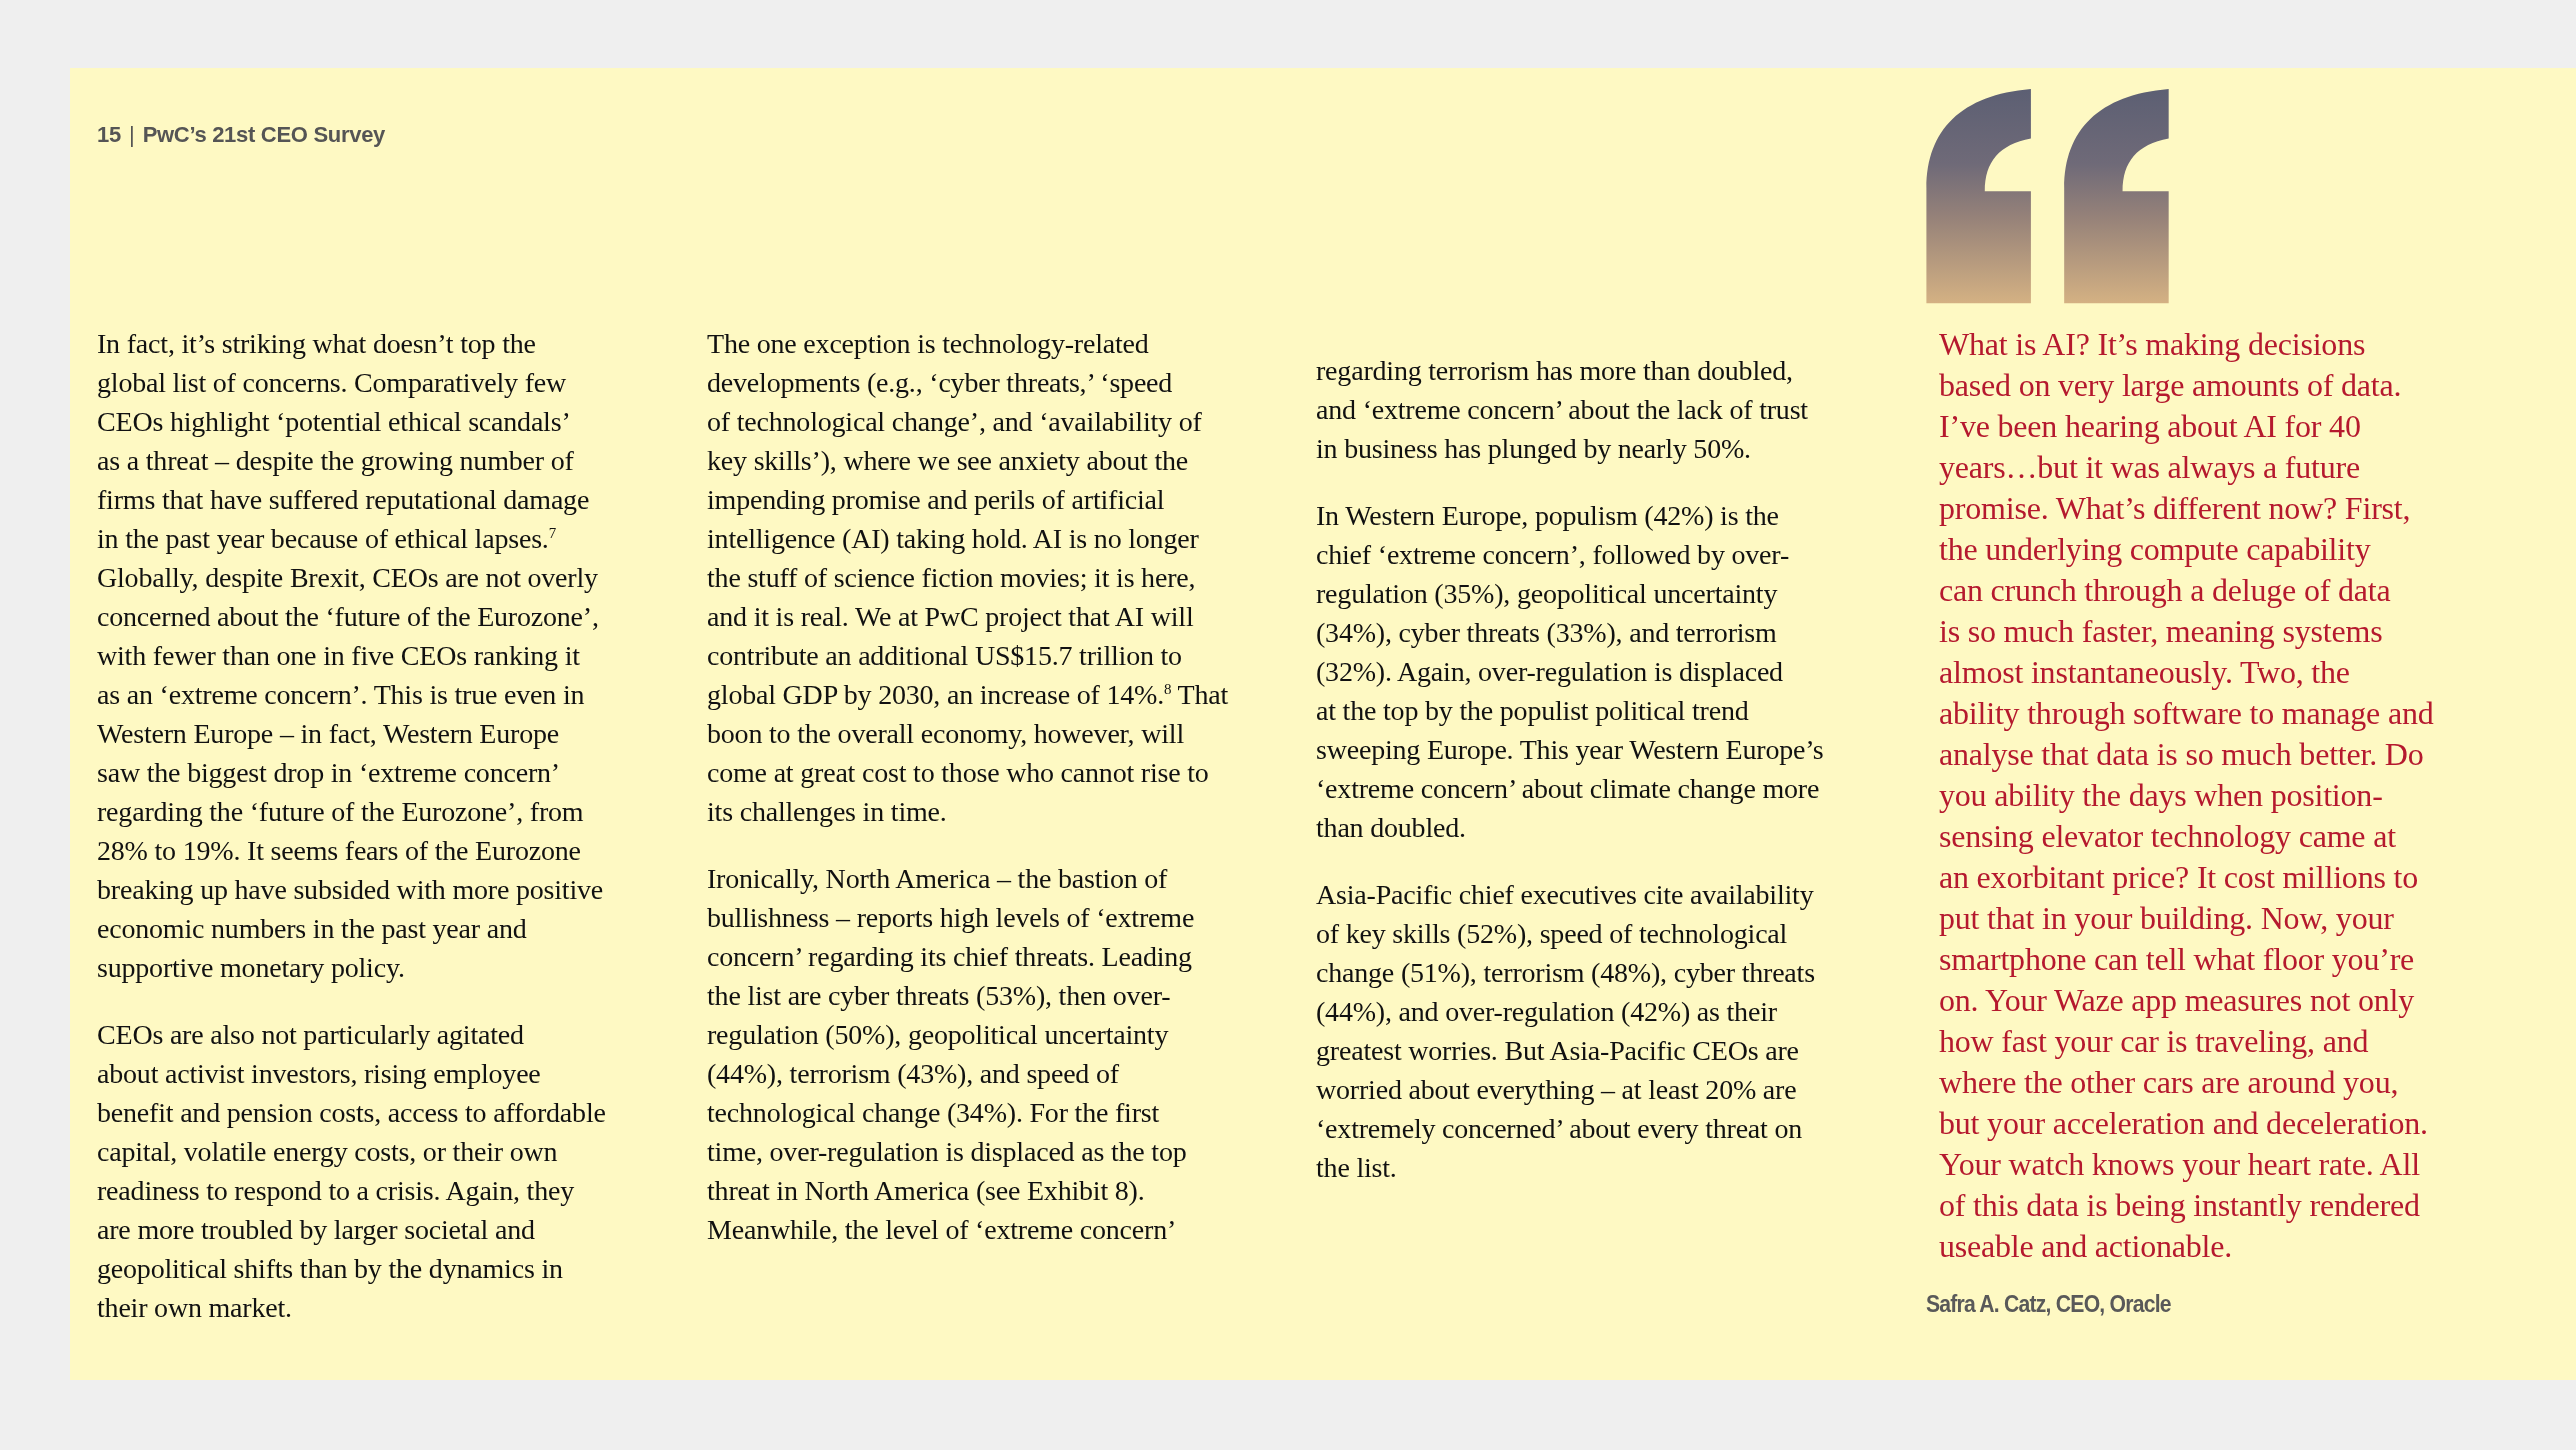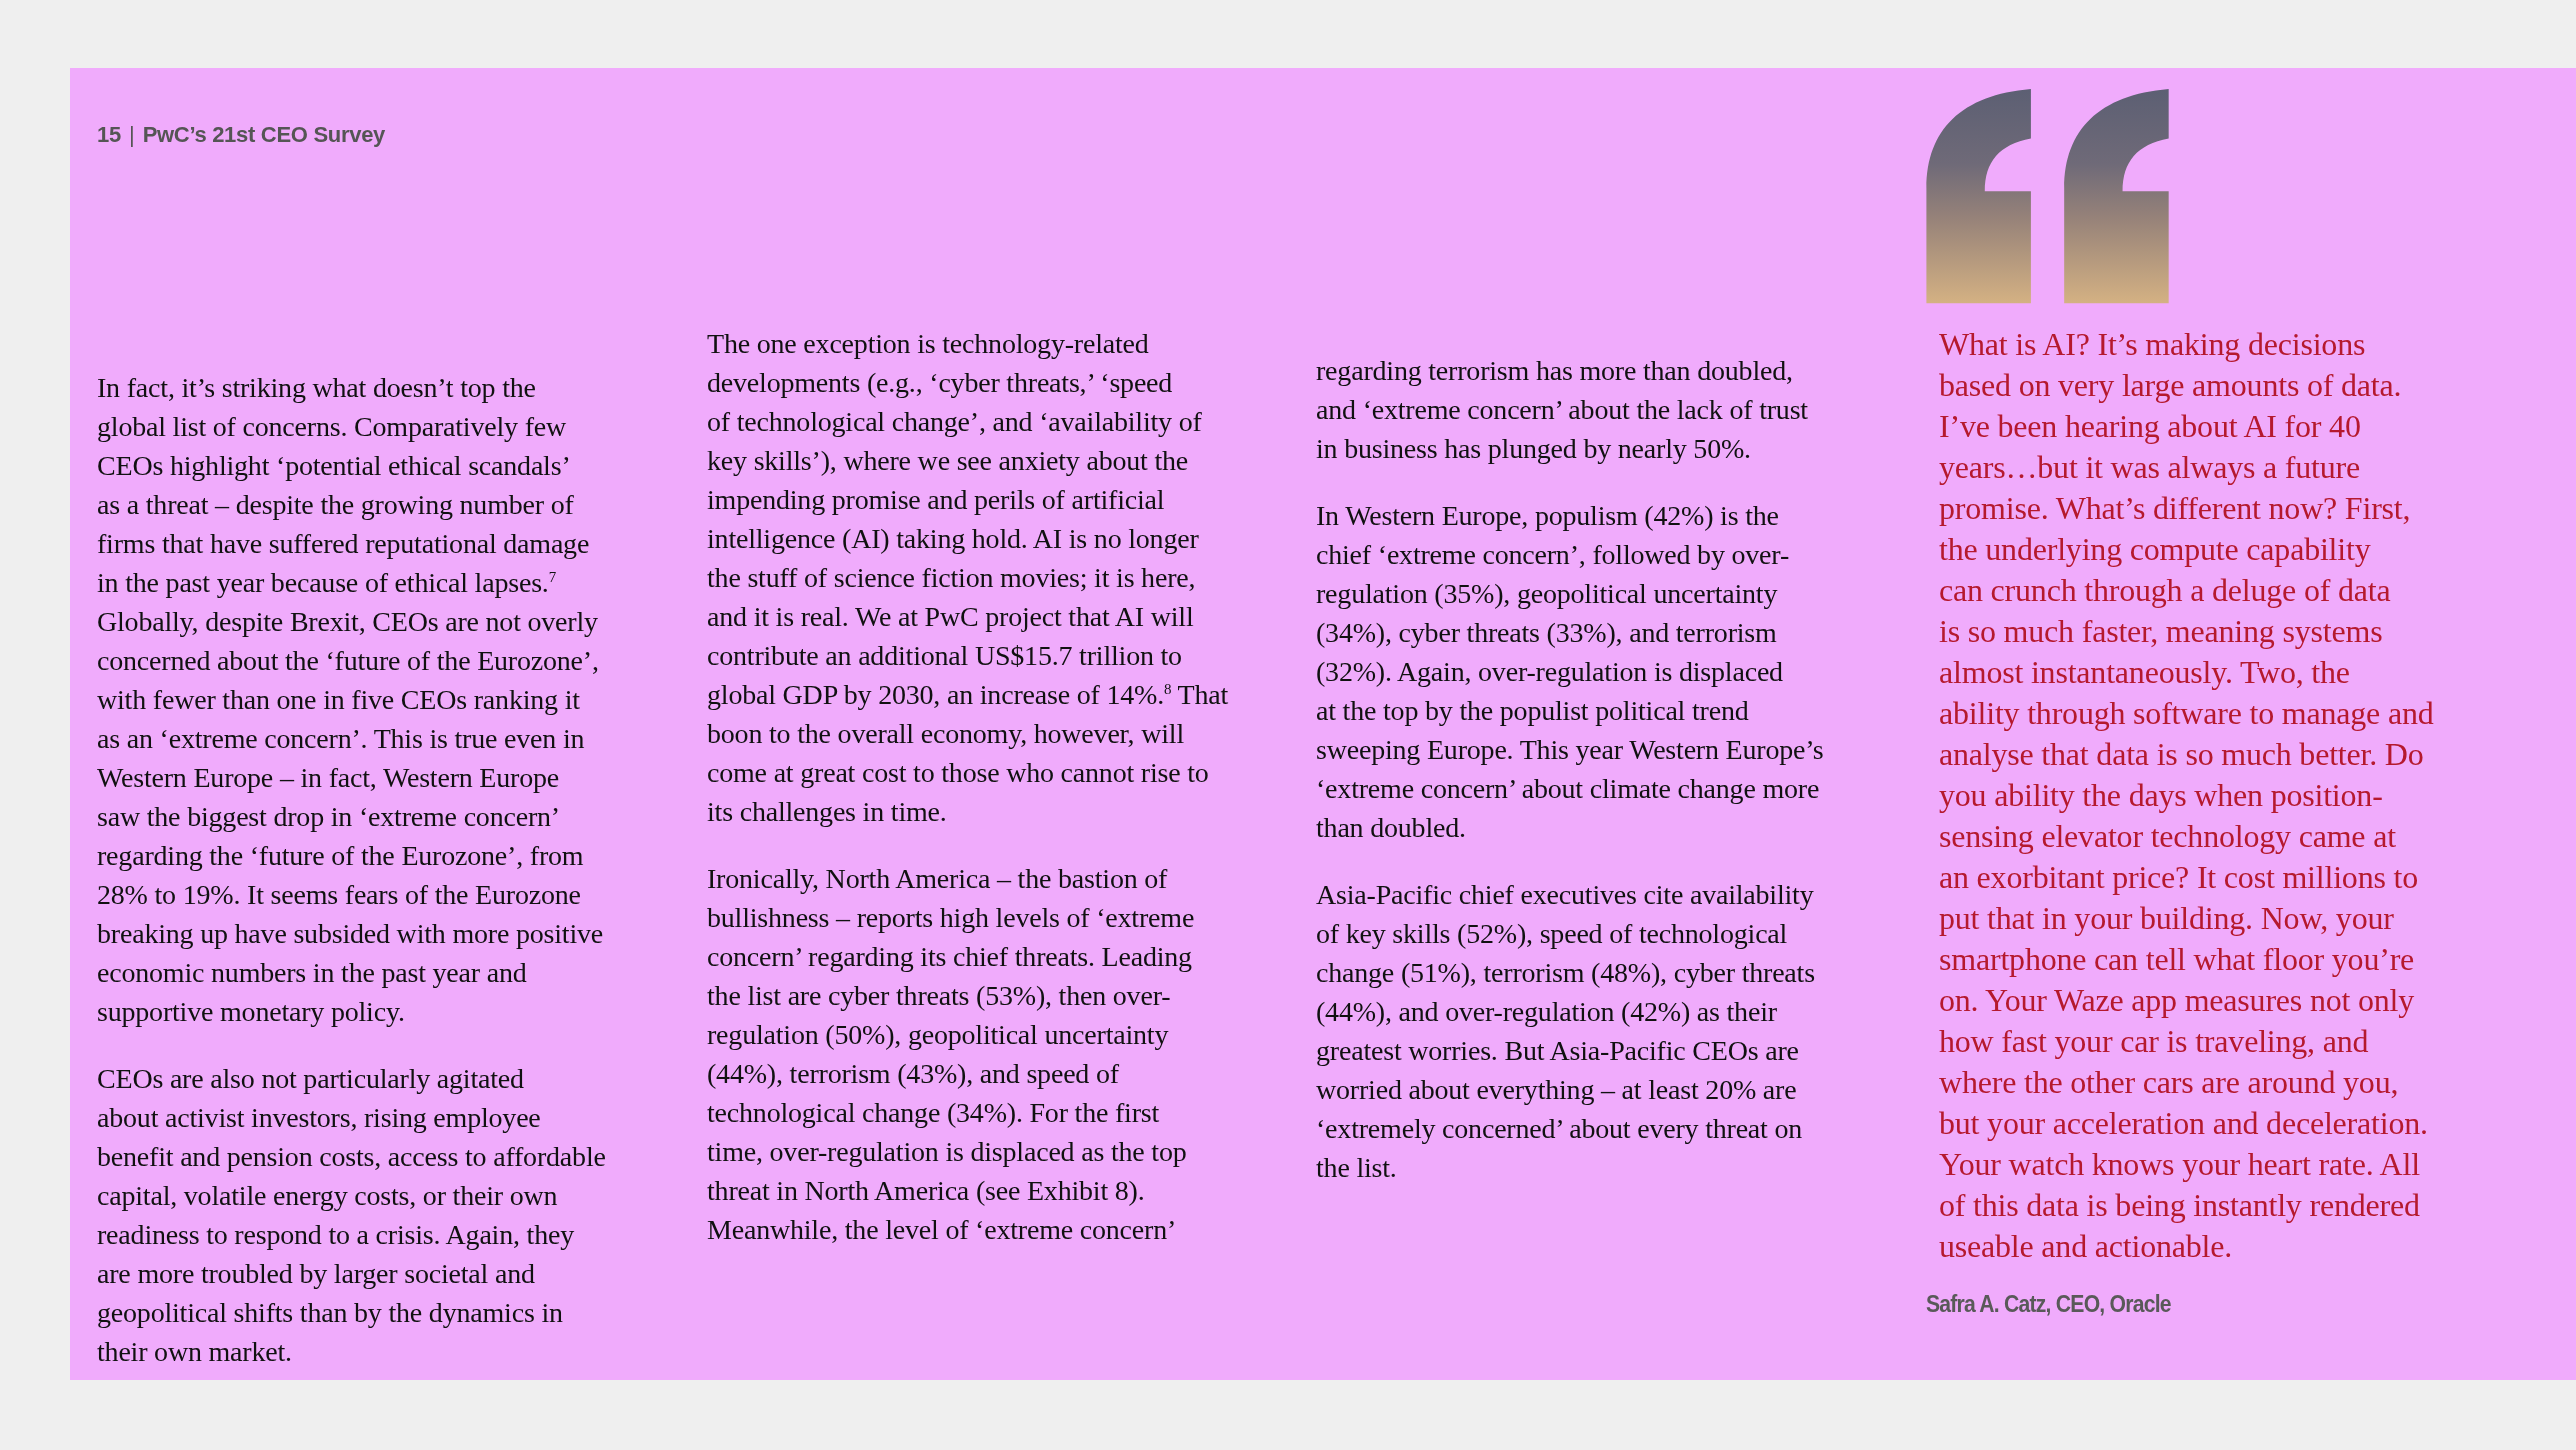--- a/index.html
+++ b/index.html
@@ -12,21 +12,21 @@
     height: 1450px;
     position: relative;
     overflow: hidden;
   }
   .page {
     position: absolute;
     left: 70px;
     top: 68px;
     width: 2506px;
     height: 1312px;
-    background: #f0abfc;
+    background: #fef9c3;
   }
   .running-head {
     position: absolute;
     left: 27px;
     top: 54px;
     font-family: "Liberation Sans", sans-serif;
     font-weight: bold;
     font-size: 22px;
     color: #555555;
     letter-spacing: -0.3px;
@@ -44,21 +44,21 @@
     font-size: 28px;
     line-height: 39px;
     color: #111111;
     letter-spacing: -0.2px;
   }
   .col p {
     margin: 0 0 28px 0;
     white-space: pre-line;
   }
   .col p .line { display: block; white-space: nowrap; }
-  .col-1 { left: 27px; width: 585px; margin-top: 44px; }
+  .col-1 { left: 27px; width: 585px; }
   .col-2 { left: 637px; width: 585px; }
   .col-3 { left: 1246px; width: 585px; margin-top: 27px; }
 
   sup.fn {
     font-size: 15px;
     line-height: 0;
     vertical-align: 10.5px;
   }
 
   .quote-mark {

